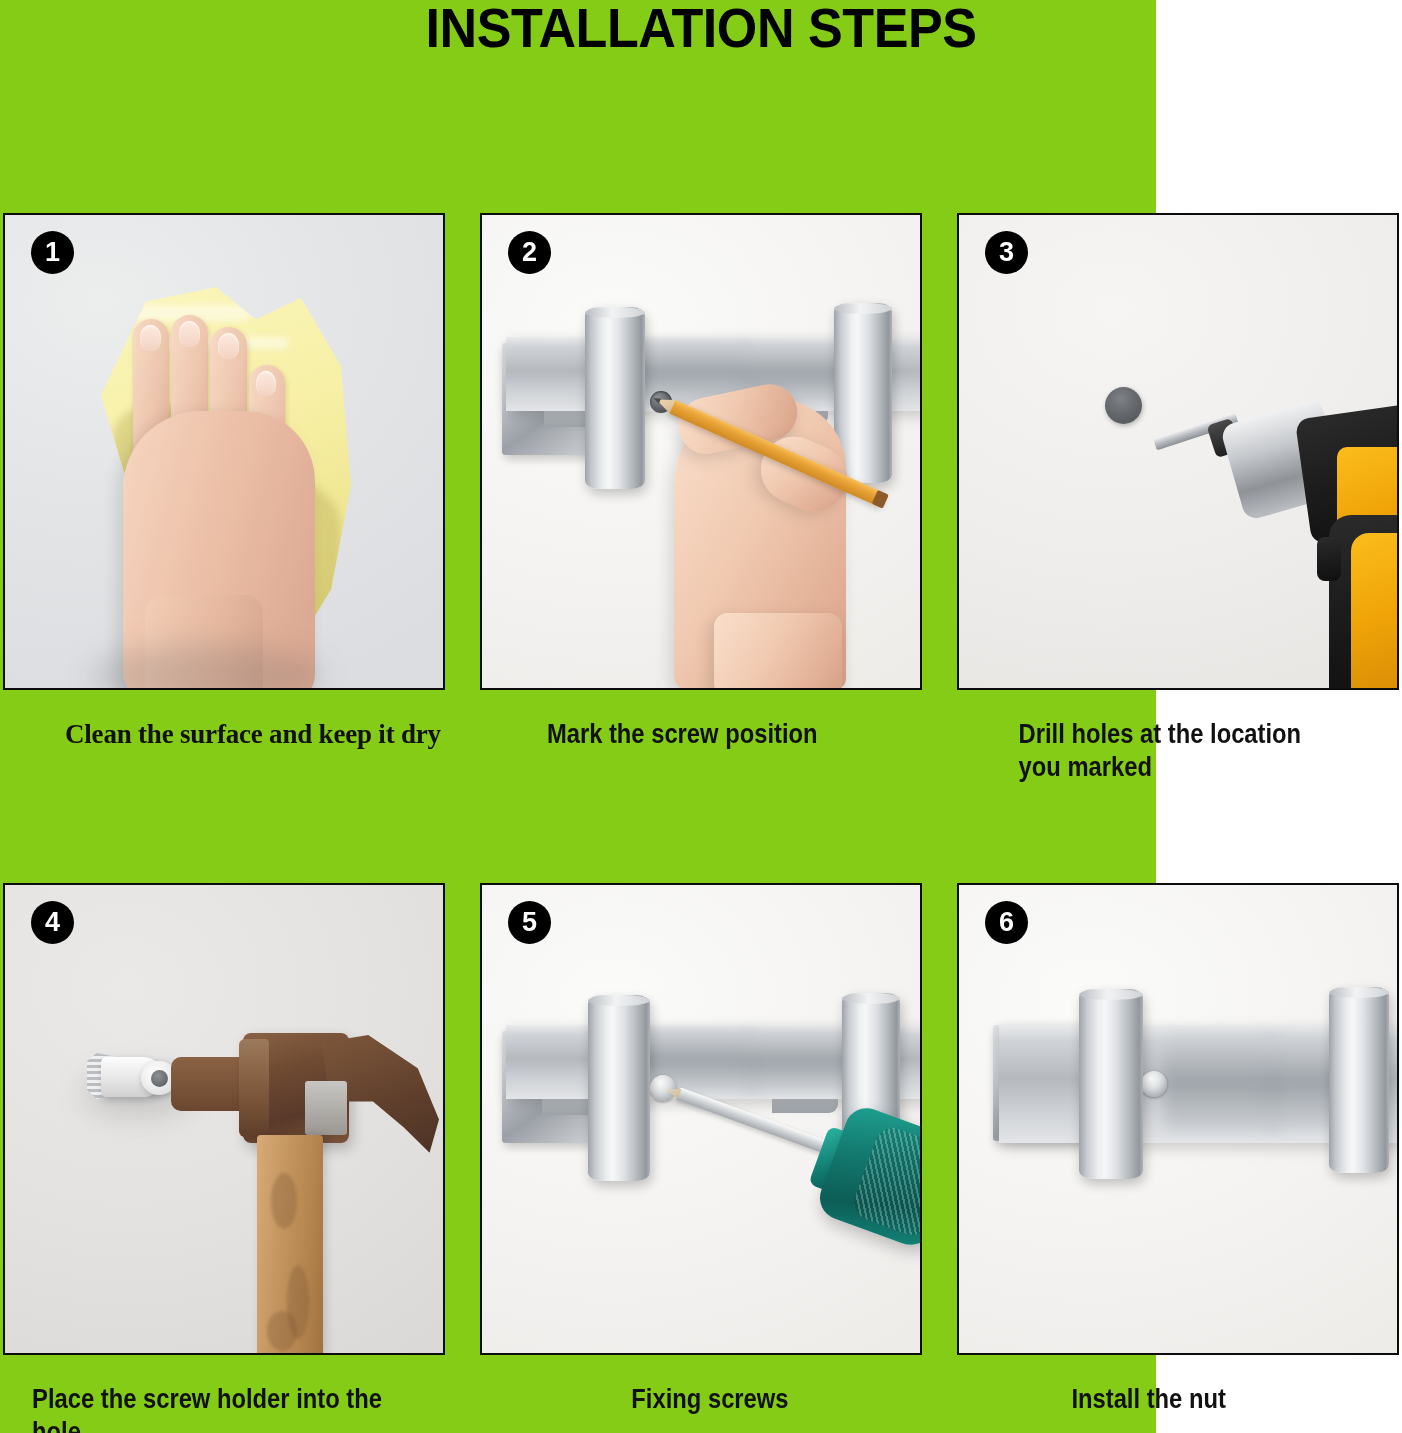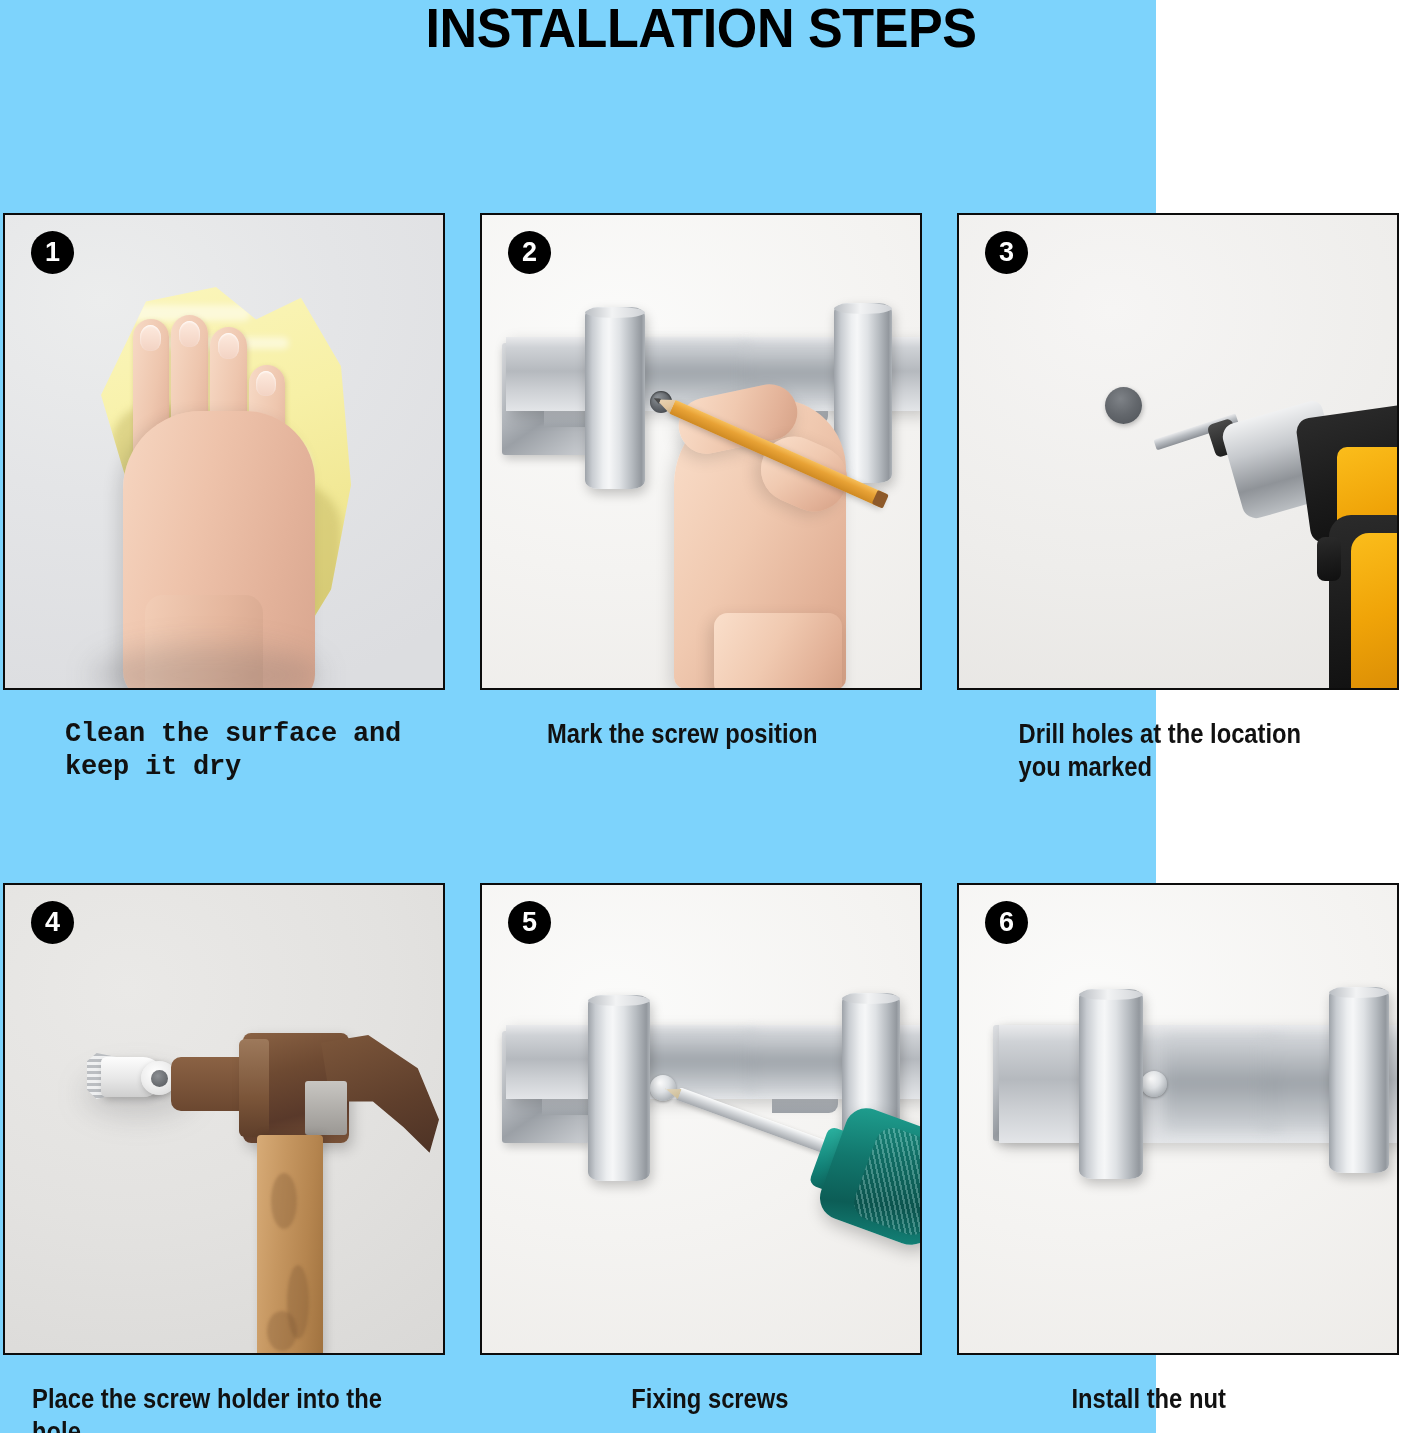--- a/index.html
+++ b/index.html
@@ -11,21 +11,21 @@
     width: 1402px;
     height: 1433px;
     font-family: "Liberation Sans", sans-serif;
     overflow: hidden;
   }
 
   .page {
     position: relative;
     width: 1156px;
     height: 1433px;
-    background: #7dd3fc;
+    background: #84cc16;
   }
 
   
   .title {
     position: absolute;
     left: 0;
     top: 0;
     width: 1402px;
     text-align: center;
     font-family: "Liberation Sans Narrow", "Liberation Sans", sans-serif;
@@ -119,21 +119,21 @@
   
   .caption {
     margin-top: 28px;
     color: #111111;
     font-weight: 700;
     font-size: 27px;
     line-height: 33px;
     max-width: 400px;
   }
   .caption.wide {
-    font-family: Liberation Mono, monospace;
+    font-family: Liberation Serif, serif;
     padding-left: 62px;
     letter-spacing: -0.2px;
   }
   .caption.narrow {
     font-family: "Liberation Sans Narrow", "Liberation Sans", sans-serif;
     transform: scaleX(0.88);
     transform-origin: 0 0;
     white-space: pre-line;
   }
   .cap-c2 { padding-left: 76px; }

